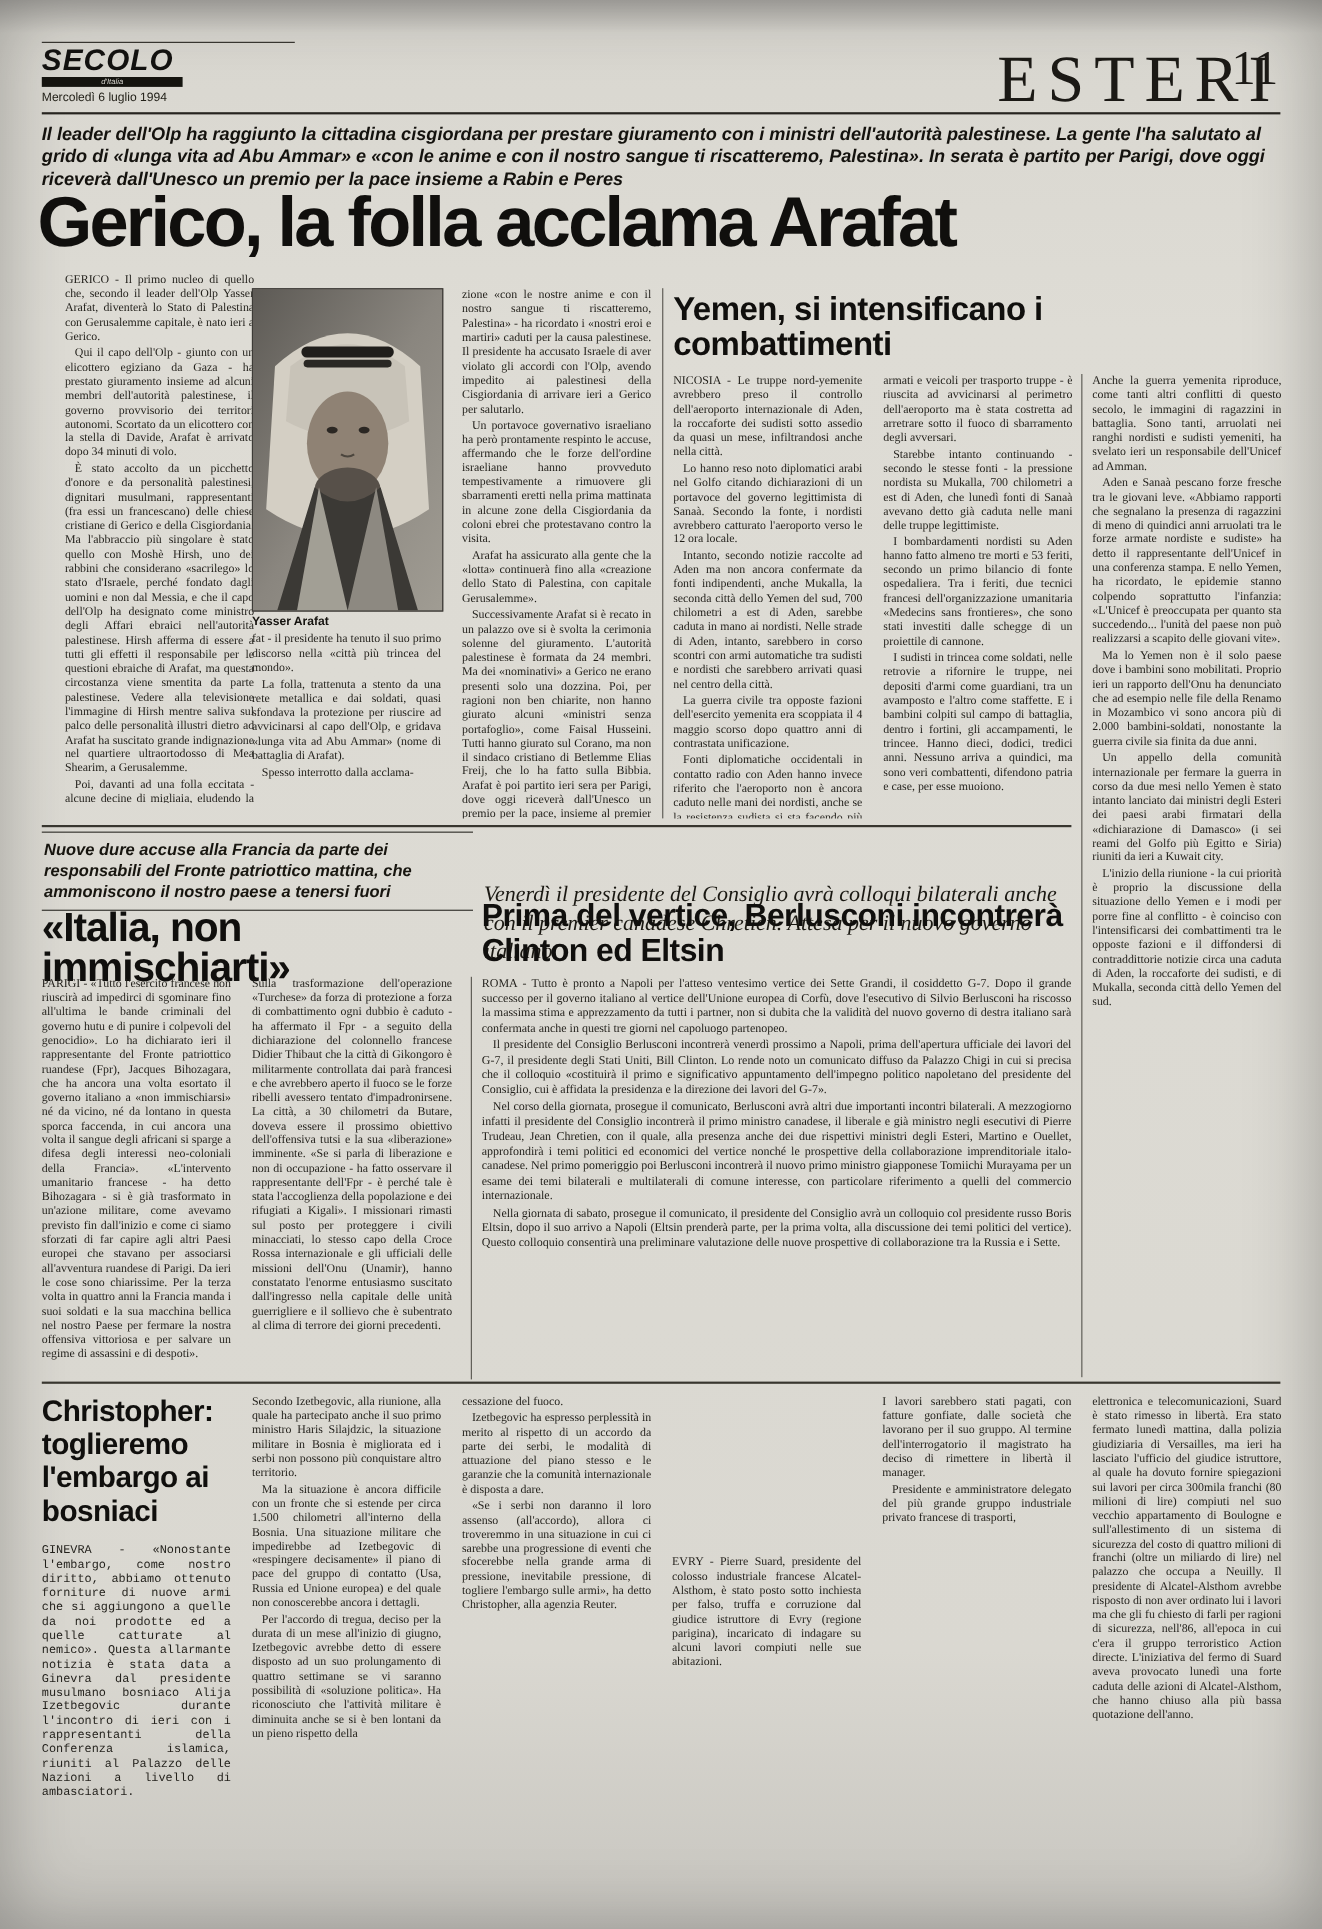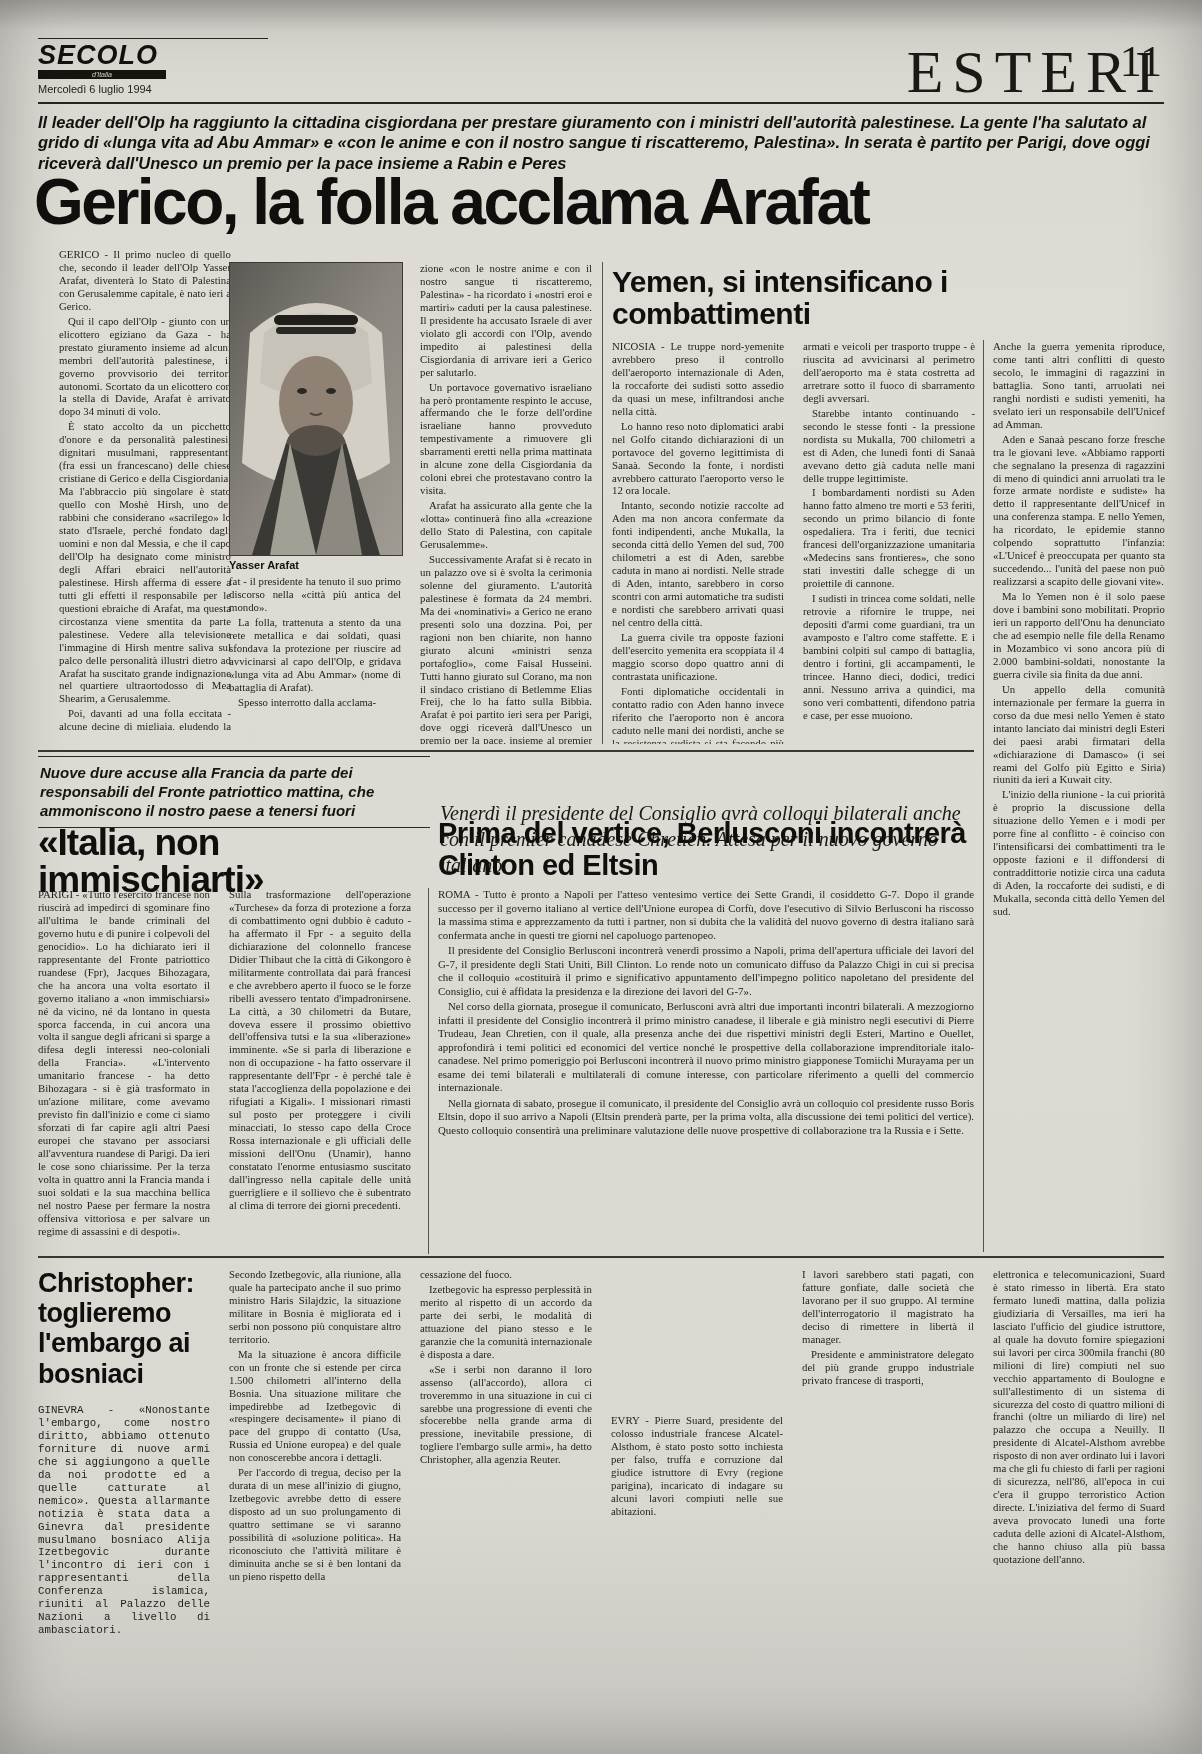--- a/index.html
+++ b/index.html
@@ -93,21 +93,21 @@
         <ellipse cx="101" cy="128" rx="5" ry="3" fill="#2b2723"></ellipse>
         <path d="M80 150 q6 4 12 0" stroke="#4c463e" stroke-width="2" fill="none"></path>
         <ellipse cx="86" cy="182" rx="30" ry="20" fill="#575049"></ellipse>
         <path d="M56 180 Q86 206 116 180 L150 292 L22 292 Z" fill="#3b3935"></path>
         <path d="M60 180 L86 292 L40 292 Z" fill="#cfcabf" opacity=".7"></path>
         <path d="M112 180 L132 292 L86 292 Z" fill="#c4bfb4" opacity=".6"></path>
       </svg>
     </div>
     <div class="photo-caption">Yasser Arafat</div>
     <div class="col" style="position:static;width:172px;height:148px;margin-top:4px;">
-        <p>fat - il presidente ha tenuto il suo primo discorso nella «città più antica del mondo».</p>
+        <p>fat - il presidente ha tenuto il suo primo discorso nella «città più trincea del mondo».</p>
         <p>La folla, trattenuta a stento da una rete metallica e dai soldati, quasi sfondava la protezione per riuscire ad avvicinarsi al capo dell'Olp, e gridava «lunga vita ad Abu Ammar» (nome di battaglia di Arafat).</p>
         <p>Spesso interrotto dalla acclama-</p>
       </div>
   </div>
 
   <div class="col" style="left:420px;top:262px;height:482px;">
       <p>zione «con le nostre anime e con il nostro sangue ti riscatteremo, Palestina» - ha ricordato i «nostri eroi e martiri» caduti per la causa palestinese. Il presidente ha accusato Israele di aver violato gli accordi con l'Olp, avendo impedito ai palestinesi della Cisgiordania di arrivare ieri a Gerico per salutarlo.</p>
       <p>Un portavoce governativo israeliano ha però prontamente respinto le accuse, affermando che le forze dell'ordine israeliane hanno provveduto tempestivamente a rimuovere gli sbarramenti eretti nella prima mattinata in alcune zone della Cisgiordania da coloni ebrei che protestavano contro la visita.</p>
       <p>Arafat ha assicurato alla gente che la «lotta» continuerà fino alla «creazione dello Stato di Palestina, con capitale Gerusalemme».</p>
       <p>Successivamente Arafat si è recato in un palazzo ove si è svolta la cerimonia solenne del giuramento. L'autorità palestinese è formata da 24 membri. Ma dei «nominativi» a Gerico ne erano presenti solo una dozzina. Poi, per ragioni non ben chiarite, non hanno giurato alcuni «ministri senza portafoglio», come Faisal Husseini. Tutti hanno giurato sul Corano, ma non il sindaco cristiano di Betlemme Elias Freij, che lo ha fatto sulla Bibbia. Arafat è poi partito ieri sera per Parigi, dove oggi riceverà dall'Unesco un premio per la pace, insieme al premier israeliano Yitzhak Rabin ed al ministro degli Esteri Shimon Peres</p>

